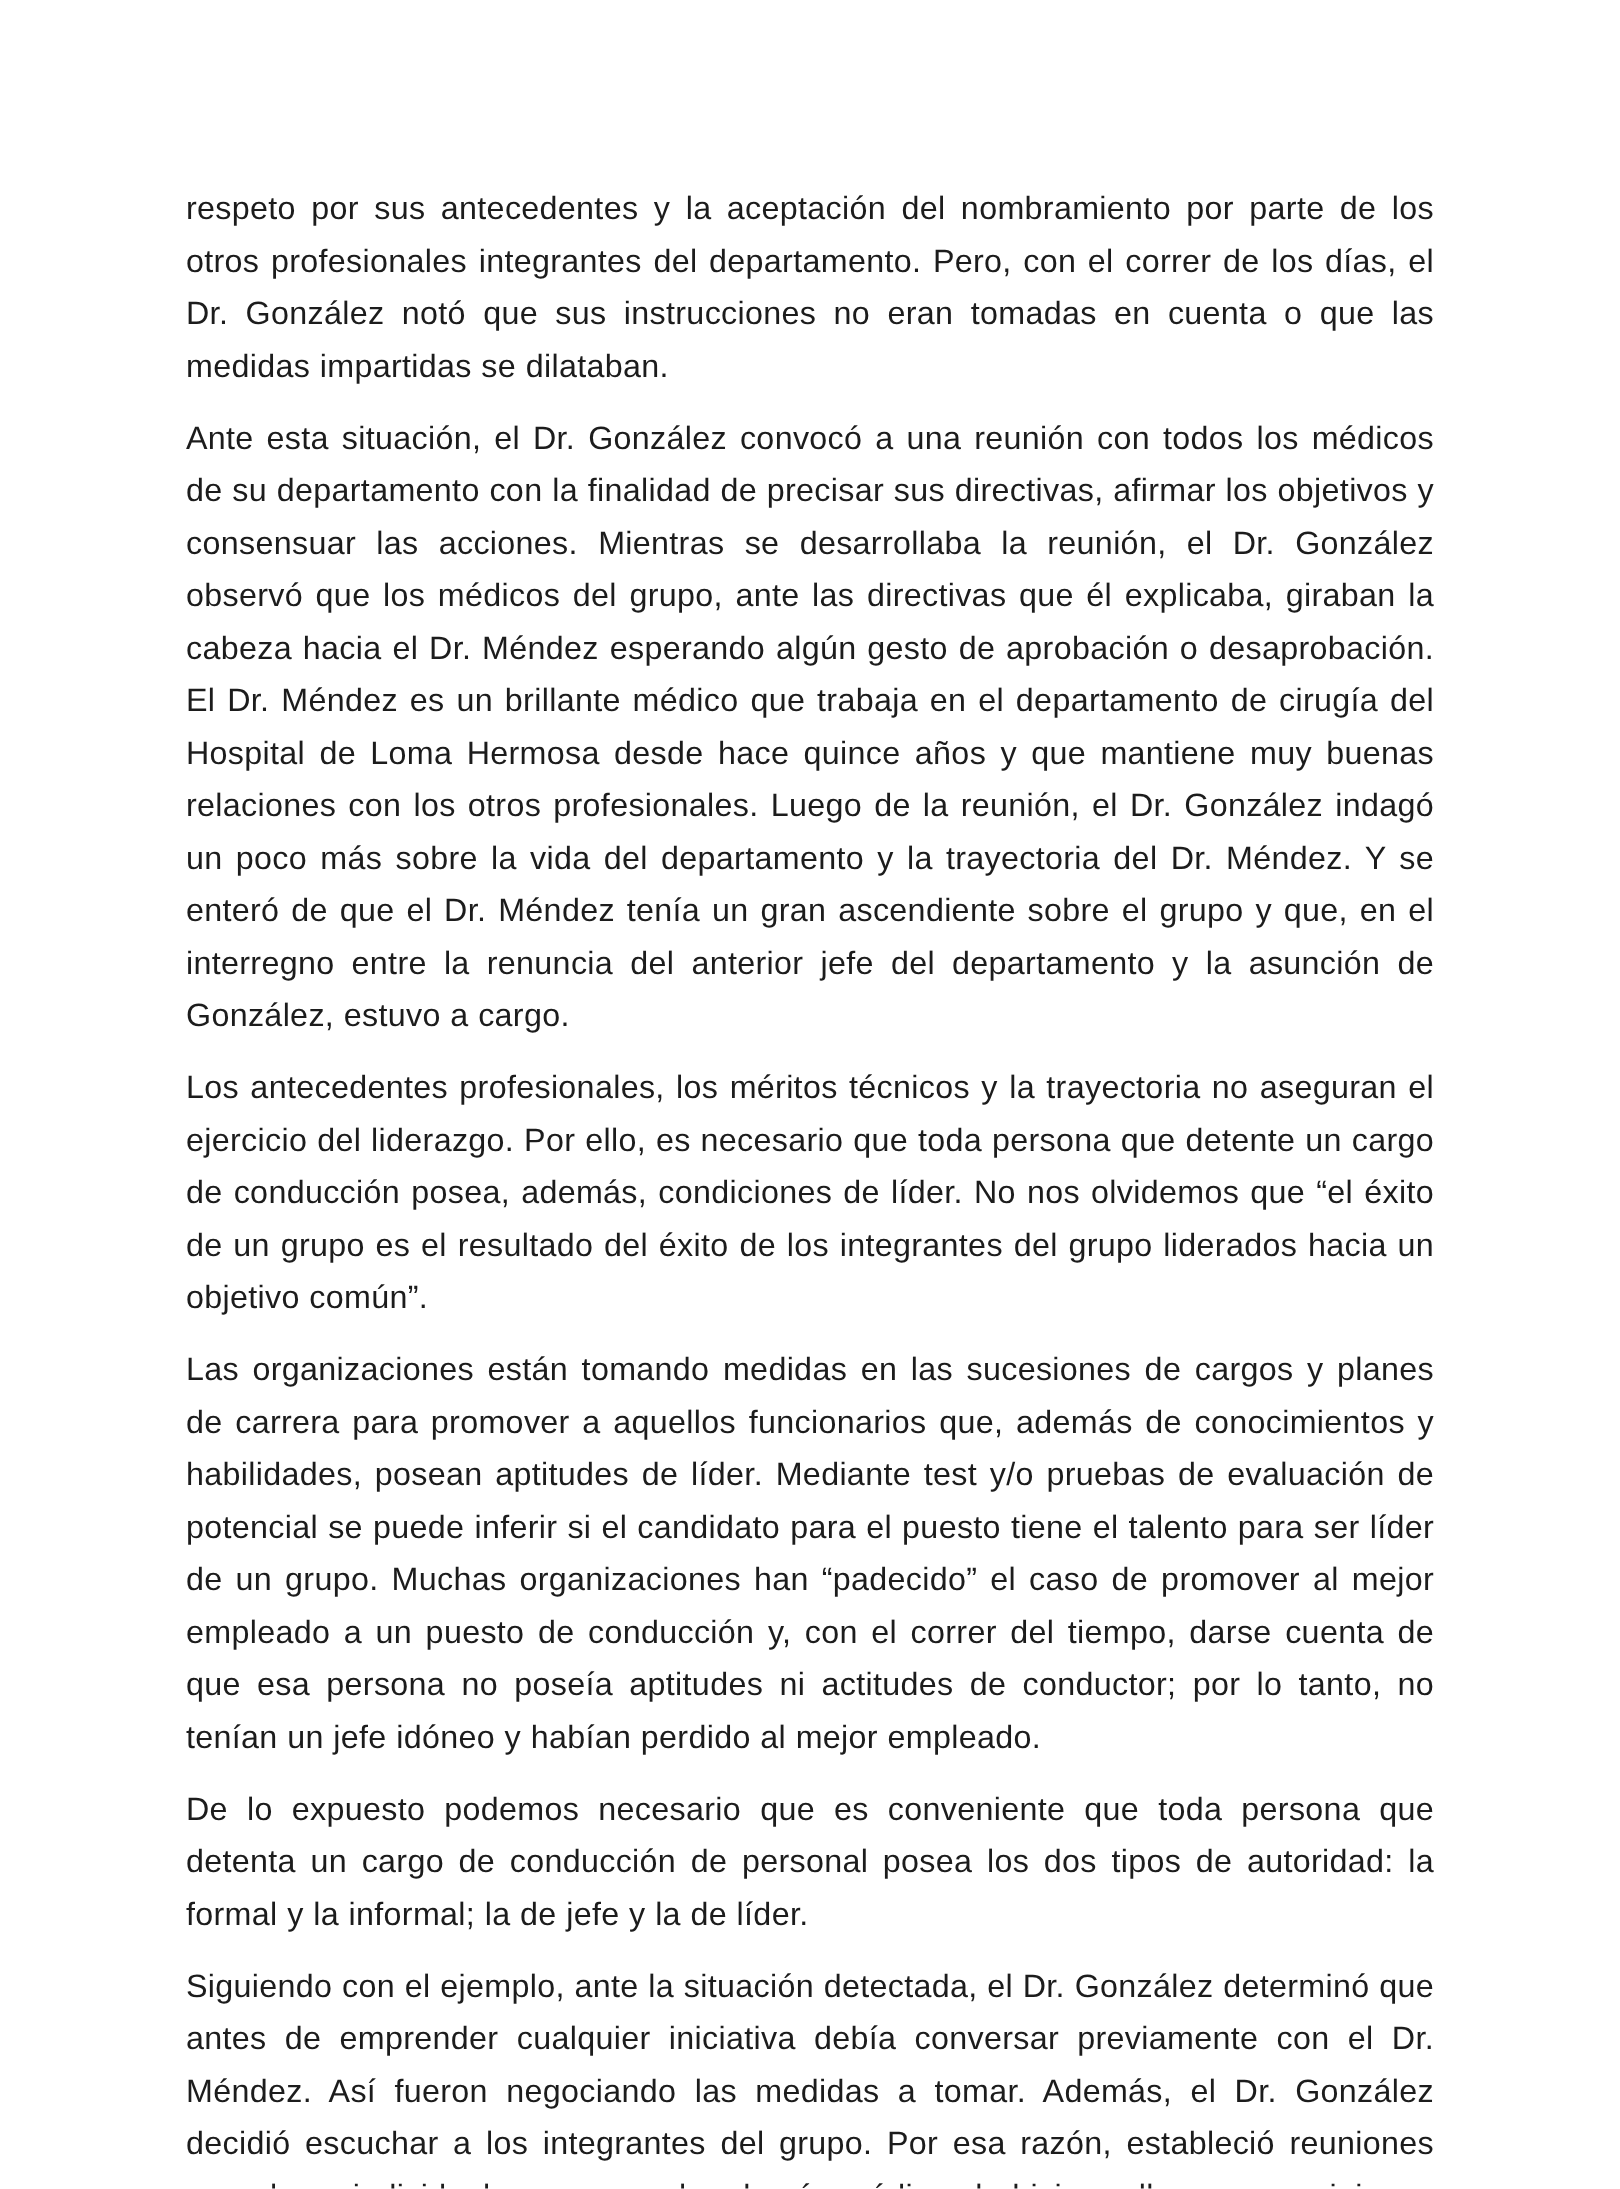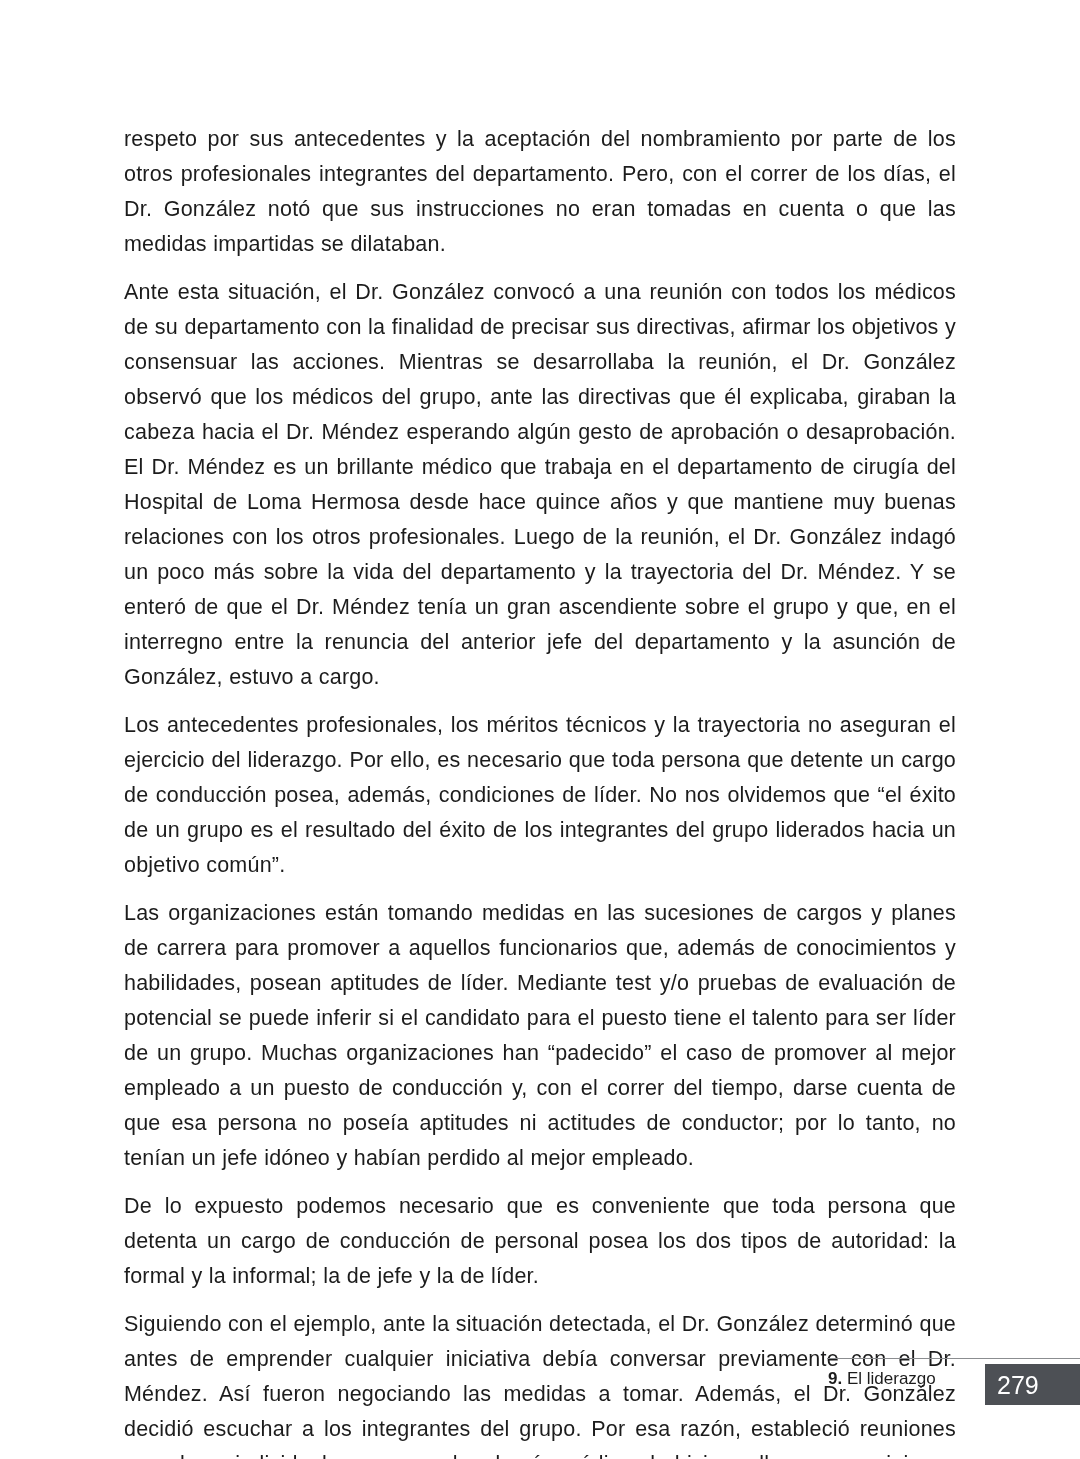--- a/index.html
+++ b/index.html
@@ -99,24 +99,14 @@
 
   <div class="content">
     <p class="para">respeto por sus antecedentes y la aceptación del nombramiento por parte de los otros profesionales integrantes del departamento. Pero, con el correr de los días, el Dr. González notó que sus instrucciones no eran tomadas en cuenta o que las medidas impartidas se dilataban.</p>
     <p class="para">Ante esta situación, el Dr. González convocó a una reunión con todos los médicos de su departamento con la finalidad de precisar sus directivas, afirmar los objetivos y consensuar las acciones. Mientras se desarrollaba la reunión, el Dr. González observó que los médicos del grupo, ante las directivas que él explicaba, giraban la cabeza hacia el Dr. Méndez esperando algún gesto de aprobación o desaprobación. El Dr. Méndez es un brillante médico que trabaja en el departamento de cirugía del Hospital de Loma Hermosa desde hace quince años y que mantiene muy buenas relaciones con los otros profesionales. Luego de la reunión, el Dr. González indagó un poco más sobre la vida del departamento y la trayectoria del Dr. Méndez. Y se enteró de que el Dr. Méndez tenía un gran ascendiente sobre el grupo y que, en el interregno entre la renuncia del anterior jefe del departamento y la asunción de González, estuvo a cargo.</p>
     <p class="para">Los antecedentes profesionales, los méritos técnicos y la trayectoria no aseguran el ejercicio del liderazgo. Por ello, es necesario que toda persona que detente un cargo de conducción posea, además, condiciones de líder. No nos olvidemos que “el éxito de un grupo es el resultado del éxito de los integrantes del grupo liderados hacia un objetivo común”.</p>
     <p class="para">Las organizaciones están tomando medidas en las sucesiones de cargos y planes de carrera para promover a aquellos funcionarios que, además de conocimientos y habilidades, posean aptitudes de líder. Mediante test y/o pruebas de evaluación de potencial se puede inferir si el candidato para el puesto tiene el talento para ser líder de un grupo. Muchas organizaciones han “padecido” el caso de promover al mejor empleado a un puesto de conducción y, con el correr del tiempo, darse cuenta de que esa persona no poseía aptitudes ni actitudes de conductor; por lo tanto, no tenían un jefe idóneo y habían perdido al mejor empleado.</p>
     <p class="para">De lo expuesto podemos necesario que es conveniente que toda persona que detenta un cargo de conducción de personal posea los dos tipos de autoridad: la formal y la informal; la de jefe y la de líder.</p>
     <p class="para">Siguiendo con el ejemplo, ante la situación detectada, el Dr. González determinó que antes de emprender cualquier iniciativa debía conversar previamente con el Dr. Méndez. Así fueron negociando las medidas a tomar. Además, el Dr. González decidió escuchar a los integrantes del grupo. Por esa razón, estableció reuniones grupales e individuales para que los demás médicos le hicieran llegar sus opiniones y sugerencias. Luego de un cierto tiempo, cuando los médicos del departamento de cirugía del Hospital de Loma Hermosa conocieron y reconocieron a su jefe, y cuando el Dr. González tuvo una idea acabada de las necesidades, opiniones, ideas y potencialidades de los integrantes de su grupo, pudo ejercer su papel de líder.</p>
   </div>
 
-  <div class="footer">
-    <div class="footer-rule"></div>
-    <div class="footer-label">
-      <span class="chapter-num">9.</span>
-      <span>El liderazgo</span>
-    </div>
-    <div class="page-number-box">
-      <span class="page-number-text">279</span>
-    </div>
-  </div>
 
 </div>
 
 </body></html>

